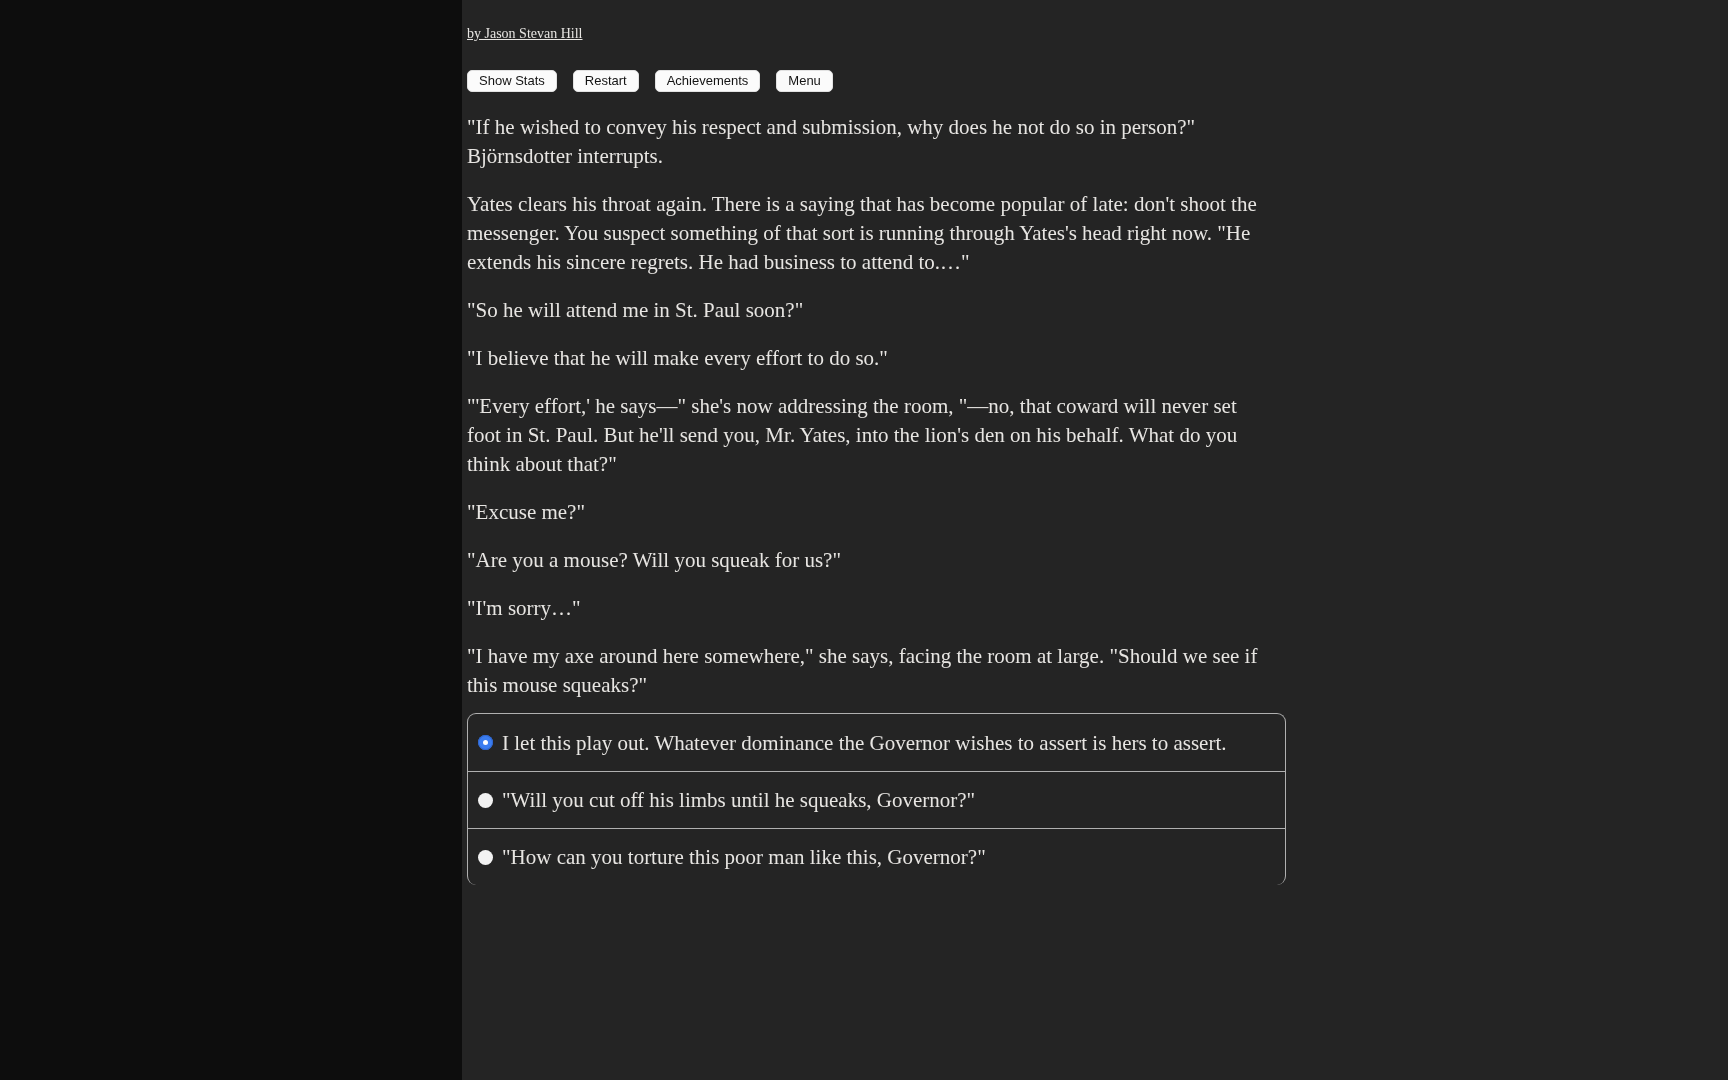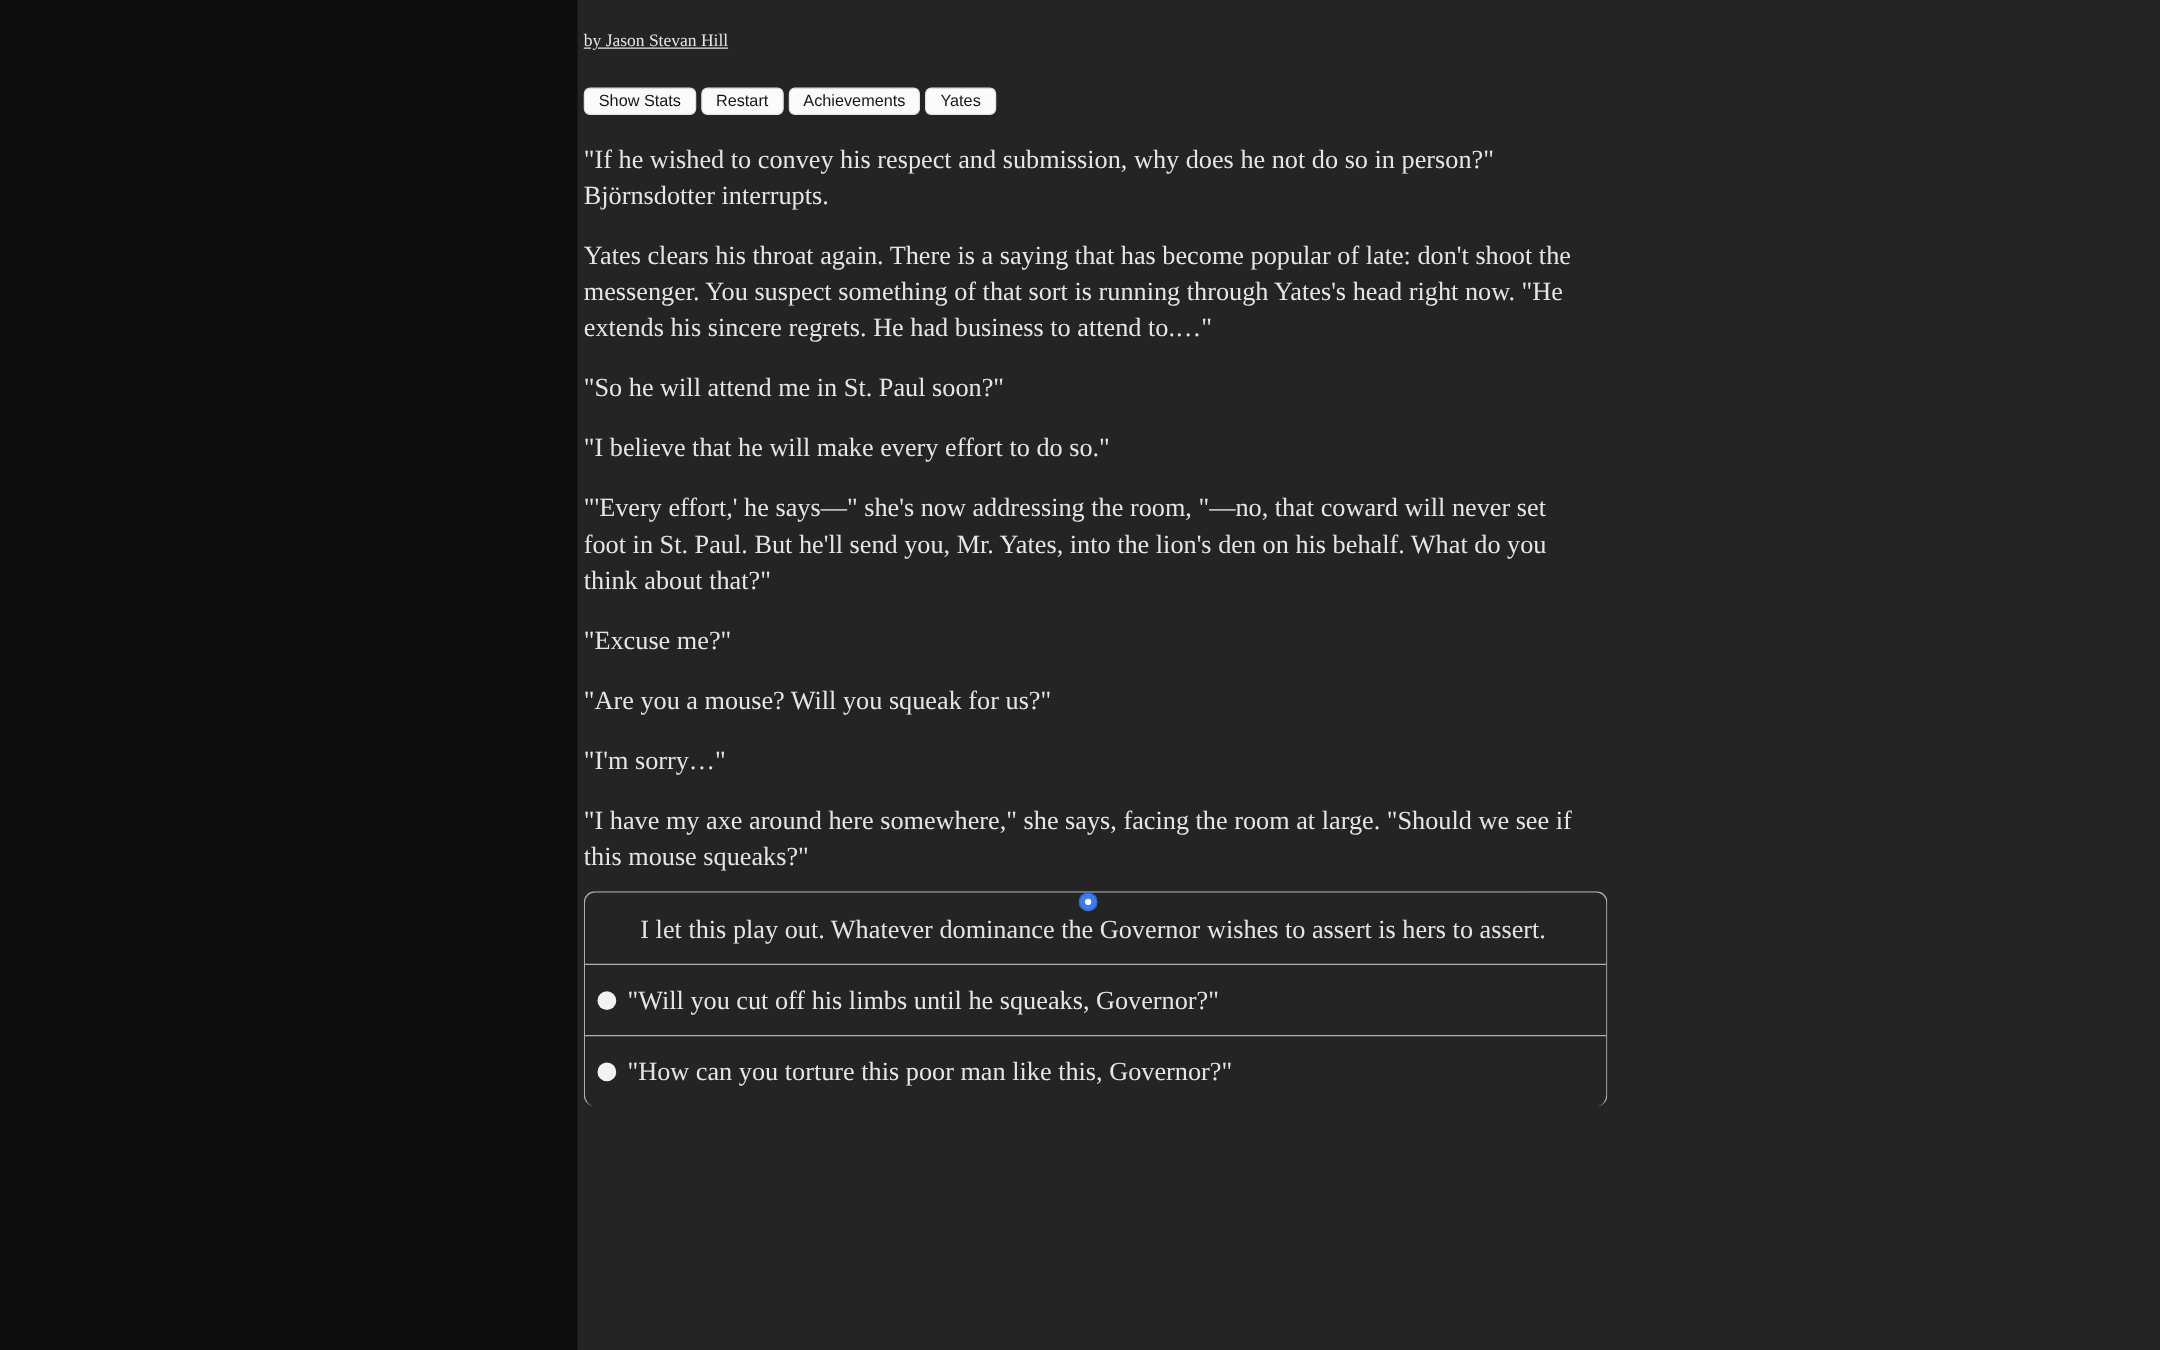--- a/index.html
+++ b/index.html
@@ -30,21 +30,21 @@
   .byline {
     margin: 17px 4px 0 0;
     font-size: 14px;
     line-height: 26px;
     color: #e7e5e2;
     text-decoration: underline;
   }
   .toolbar {
     margin-top: 23px;
     display: flex;
-    gap: 4px;
+    gap: 16px;
     align-items: flex-end;
   }
   .btn {
     font-family: "Liberation Sans", sans-serif;
     font-size: 13px;
     color: #141414;
     background: #fbfbfb;
     border: 1px solid #e2e2e2;
     border-radius: 5px;
     height: 22px;
@@ -71,21 +71,21 @@
   }
   .choice-row {
     height: 57px;
     display: flex;
     align-items: center;
     padding: 0 14px 0 10px;
     border-top: 1px solid #b0b0b0;
     cursor: pointer;
     box-sizing: border-box;
   }
-  .choice-row:first-child { border-top: none; flex-direction: column; }
+  .choice-row:first-child { border-top: none; }
   .radio {
     flex: 0 0 auto;
     width: 15px; height: 15px;
     border-radius: 50%;
     background: #f2f2f2;
     margin-right: 9px;
     position: relative;
   }
   .choice-row.selected .radio {
     background: #3b7df0;
@@ -110,21 +110,21 @@
 
 <div class="page">
   <div class="content">
 
     <div class="byline">by Jason Stevan Hill</div>
 
     <div class="toolbar">
       <button class="btn">Show Stats</button>
       <button class="btn">Restart</button>
       <button class="btn">Achievements</button>
-      <button class="btn">Yates</button>
+      <button class="btn">Menu</button>
     </div>
 
     <div class="story">
       <p>"If he wished to convey his respect and submission, why does he not do so in person?" Björnsdotter interrupts.</p>
       <p>Yates clears his throat again. There is a saying that has become popular of late: don't shoot the messenger. You suspect something of that sort is running through Yates's head right now. "He extends his sincere regrets. He had business to attend to.…"</p>
       <p>"So he will attend me in St. Paul soon?"</p>
       <p>"I believe that he will make every effort to do so."</p>
       <p>"'Every effort,' he says—" she's now addressing the room, "—no, that coward will never set foot in St. Paul. But he'll send you, Mr. Yates, into the lion's den on his behalf. What do you think about that?"</p>
       <p>"Excuse me?"</p>
       <p>"Are you a mouse? Will you squeak for us?"</p>

